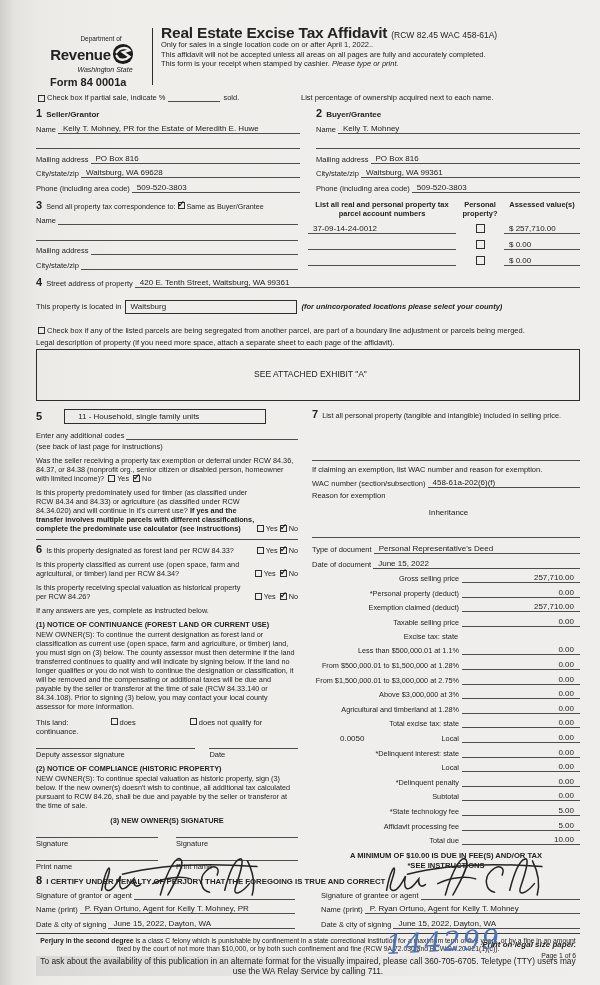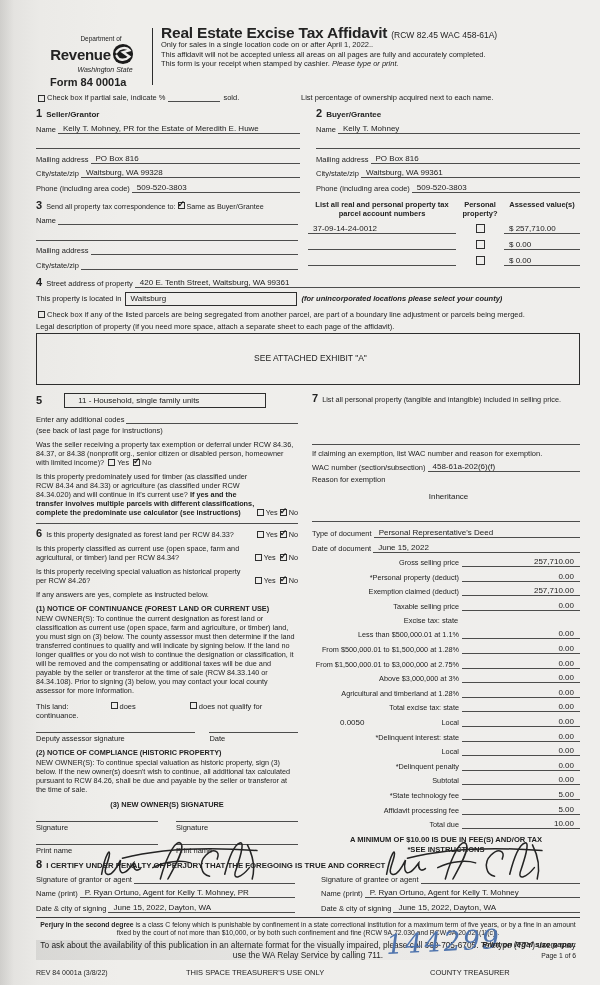--- a/index.html
+++ b/index.html
@@ -60,21 +60,21 @@
   .ph1 { width:148px; flex:none; }
   .ph2 { width:48px; flex:none; }
   .ph3 { flex:1; }
   .p-row { display:flex; align-items:flex-end; margin-top:5px; }
   .p-parcel { width:148px; flex:none; border-bottom:1px solid #4d4d4c; min-height:11px; display:flex; align-items:flex-end; }
   .p-cb { width:48px; flex:none; text-align:center; }
   .p-val { flex:1; border-bottom:1px solid #4d4d4c; min-height:11px; display:flex; align-items:flex-end; }
 
   
   .located-row { display:flex; align-items:center; margin-top:4px; }
-  .located-box { width:172px; border:1.2px solid #2d2d2d; height:14px; display:flex; align-items:center; padding-left:4px; margin:0 4px; }
+  .located-box { width:172px; border:1.2px solid #2d2d2d; height:14px; display:flex; align-items:center; padding-left:4px; margin:8px 4px; }
   .legal-box { border:1.2px solid #2d2d2d; height:52px; display:flex; align-items:center; justify-content:center; margin-top:2px; }
   .legal-box .tv { font-size:8.5px; }
 
   
   .main-cols { display:flex; gap:14px; margin-top:8px; }
   .mcol-l { width:262px; flex:none; }
   .mcol-r { flex:1; min-width:0; }
   .code-row { display:flex; align-items:center; }
   .code-box { width:202px; border:1.2px solid #2d2d2d; height:15px; display:flex; align-items:center; padding-left:13px; margin-left:18px; }
   .q { margin-top:5px; font-size:7.3px; line-height:9px; }
@@ -178,21 +178,21 @@
         <div class="blank-line"></div>
         <div class="f-line">
             <span class="lbl">Mailing address</span>
           <span class="fl">
               <span class="tv">PO Box 816</span>
             </span>
           </div>
         <div class="f-line">
             <span class="lbl">City/state/zip</span>
           <span class="fl">
-              <span class="tv">Waitsburg, WA  99328</span>
+              <span class="tv">Waitsburg, WA  69628</span>
             </span>
           </div>
         <div class="f-line">
             <span class="lbl">Phone (including area code)</span>
           <span class="fl">
               <span class="tv">509-520-3803</span>
             </span>
           </div>
       </div>
       <div class="col">

